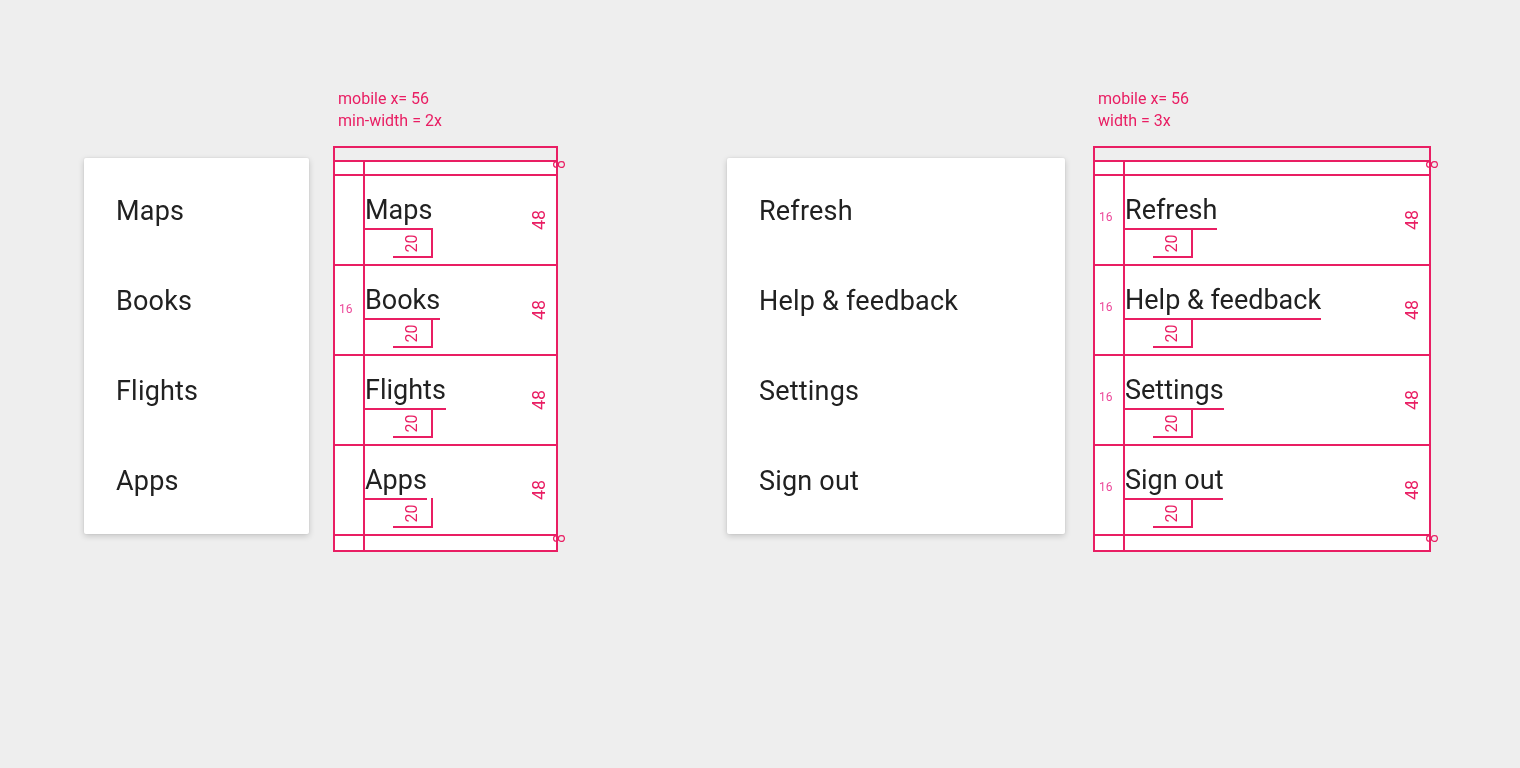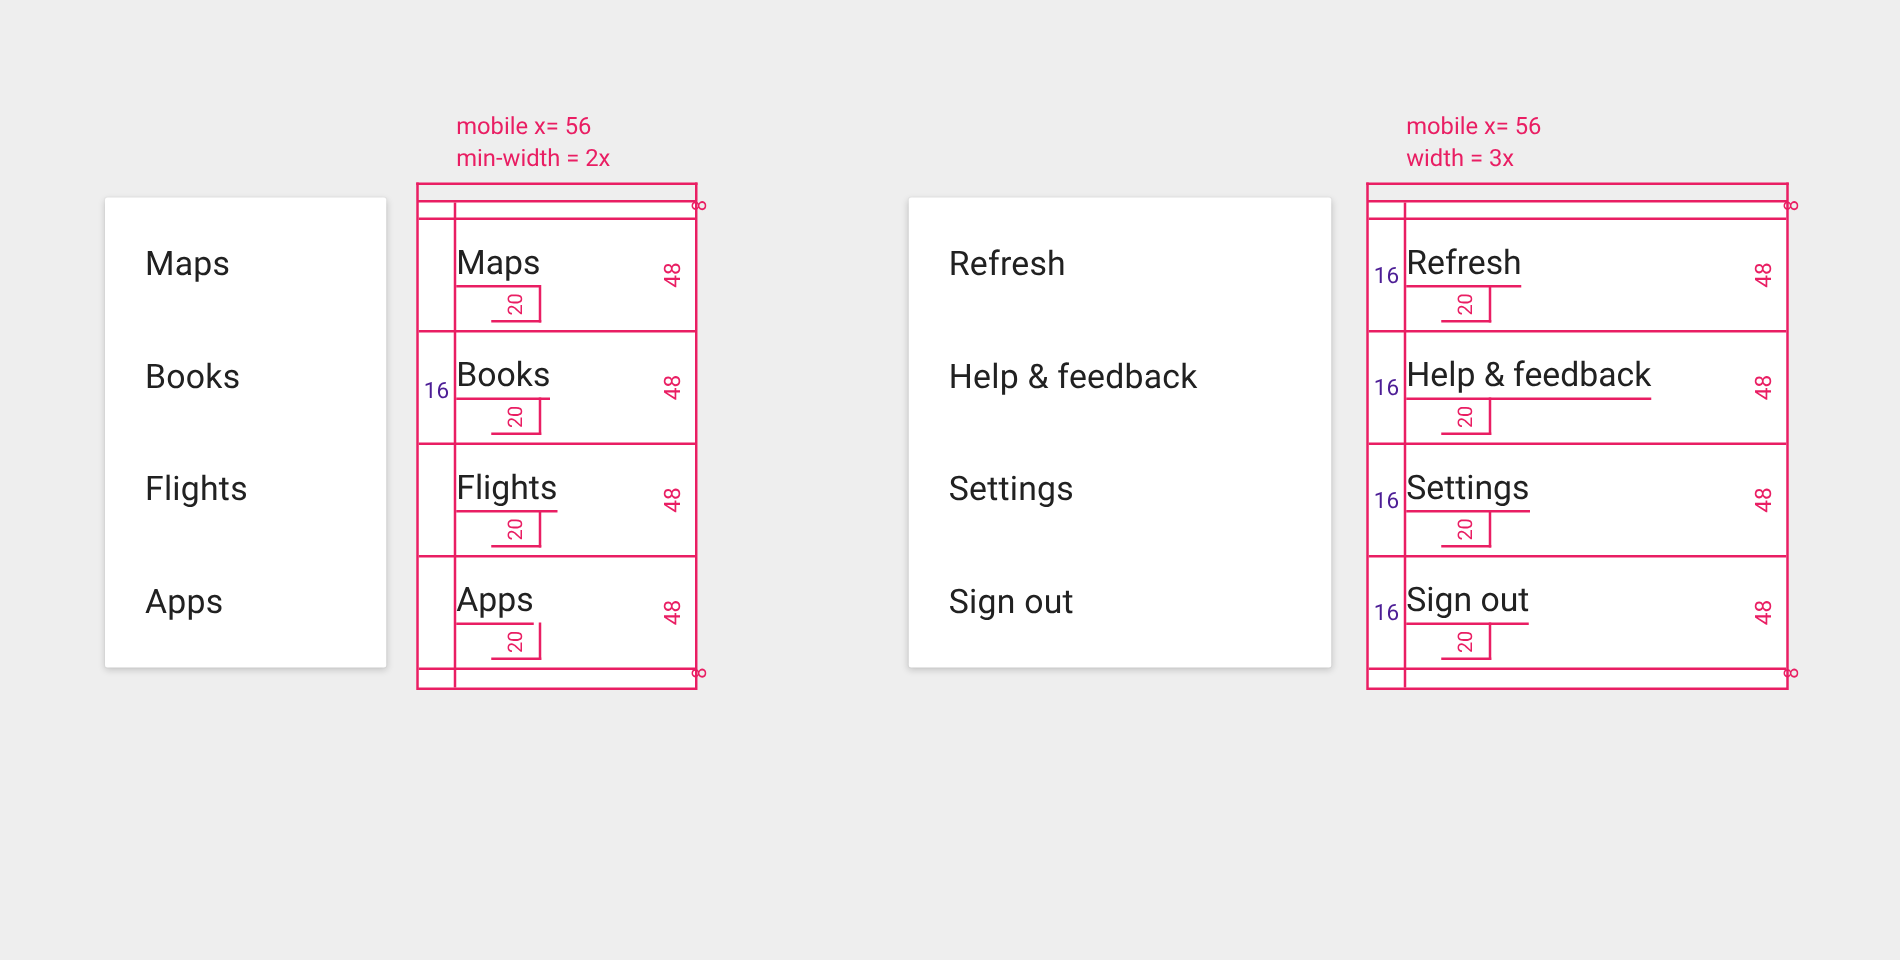--- a/index.html
+++ b/index.html
@@ -99,40 +99,39 @@
     font-size: 16px;
     color: #e91e63;
     transform: rotate(-90deg);
     transform-origin: center;
     margin-top: 6px;
   }
 
   
   .dim-16 {
     position: absolute;
-    font-size: 18px;
-    color: #4c1d95;
+    font-size: 12px;
+    color: #ec4899;
   }
   .dim-8 {
     position: absolute;
     right: 6px;
     top: -2px;
     font-size: 16px;
     color: #e91e63;
     transform: rotate(-90deg);
     transform-origin: right top;
   }
 
   
   .spec-header {
     position: absolute;
     color: #e91e63;
-    font-size: 19px;
+    font-size: 16px;
     line-height: 1.35;
-    margin-left: 27px;
   }
   .spec-bracket {
     position: absolute;
     border-top: 2px solid #e91e63;
     border-left: 2px solid #e91e63;
     border-right: 2px solid #e91e63;
     height: 14px;
   }
 </style>
 </head>

